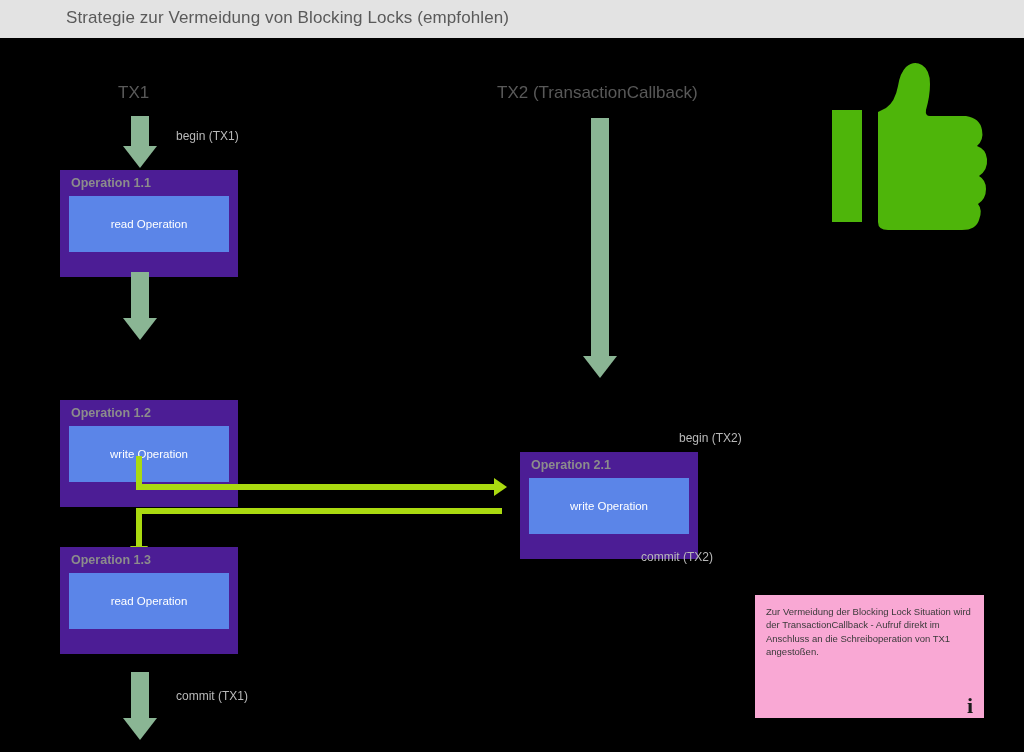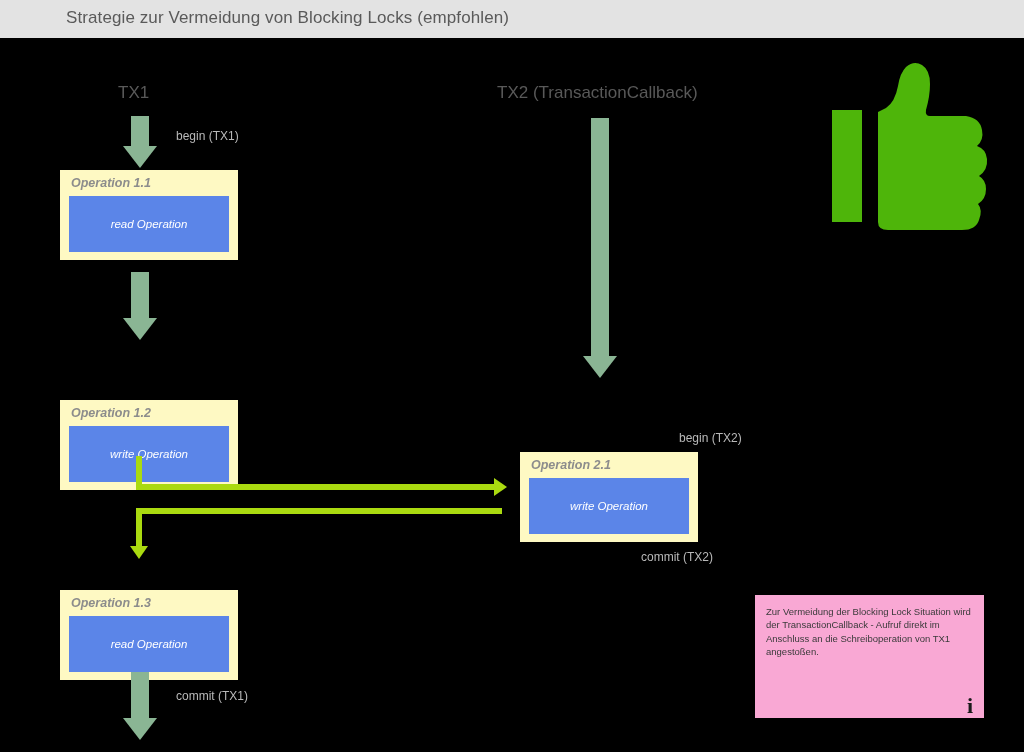--- a/index.html
+++ b/index.html
@@ -39,24 +39,23 @@
     font-size: 17px;
     color: #595959;
     white-space: nowrap;
   }
   #tx1-title { left: 118px; top: 83px; }
   #tx2-title { left: 497px; top: 83px; }
 
   
   .op-box {
     position: absolute;
-    background: #fef9c3;
+    background: #4c1d95;
     width: 178px;
-    height: 90px;
-    font-style: italic;
+    height: 107px;
   }
   .op-box .op-label {
     position: absolute;
     left: 11px; top: 6px;
     font-size: 12.5px;
     font-weight: bold;
     color: #8c8c8c;
     white-space: nowrap;
   }
   .op-box .op-inner {
@@ -68,21 +67,21 @@
     align-items: center;
     justify-content: center;
   }
   .op-box .op-inner span {
     font-size: 11.5px;
     color: #ffffff;
   }
 
   #op11 { left: 60px; top: 170px; }
   #op12 { left: 60px; top: 352px; margin-top: 48px; }
-  #op13 { left: 60px; top: 590px; padding-left: 38px; }
+  #op13 { left: 60px; top: 547px; padding-left: 38px; }
   #op21 { left: 520px; top: 452px; }
 
   
   .garrow {
     position: absolute;
   }
   .garrow .shaft {
     position: absolute;
     background: #8ab594;
     left: 50%;

